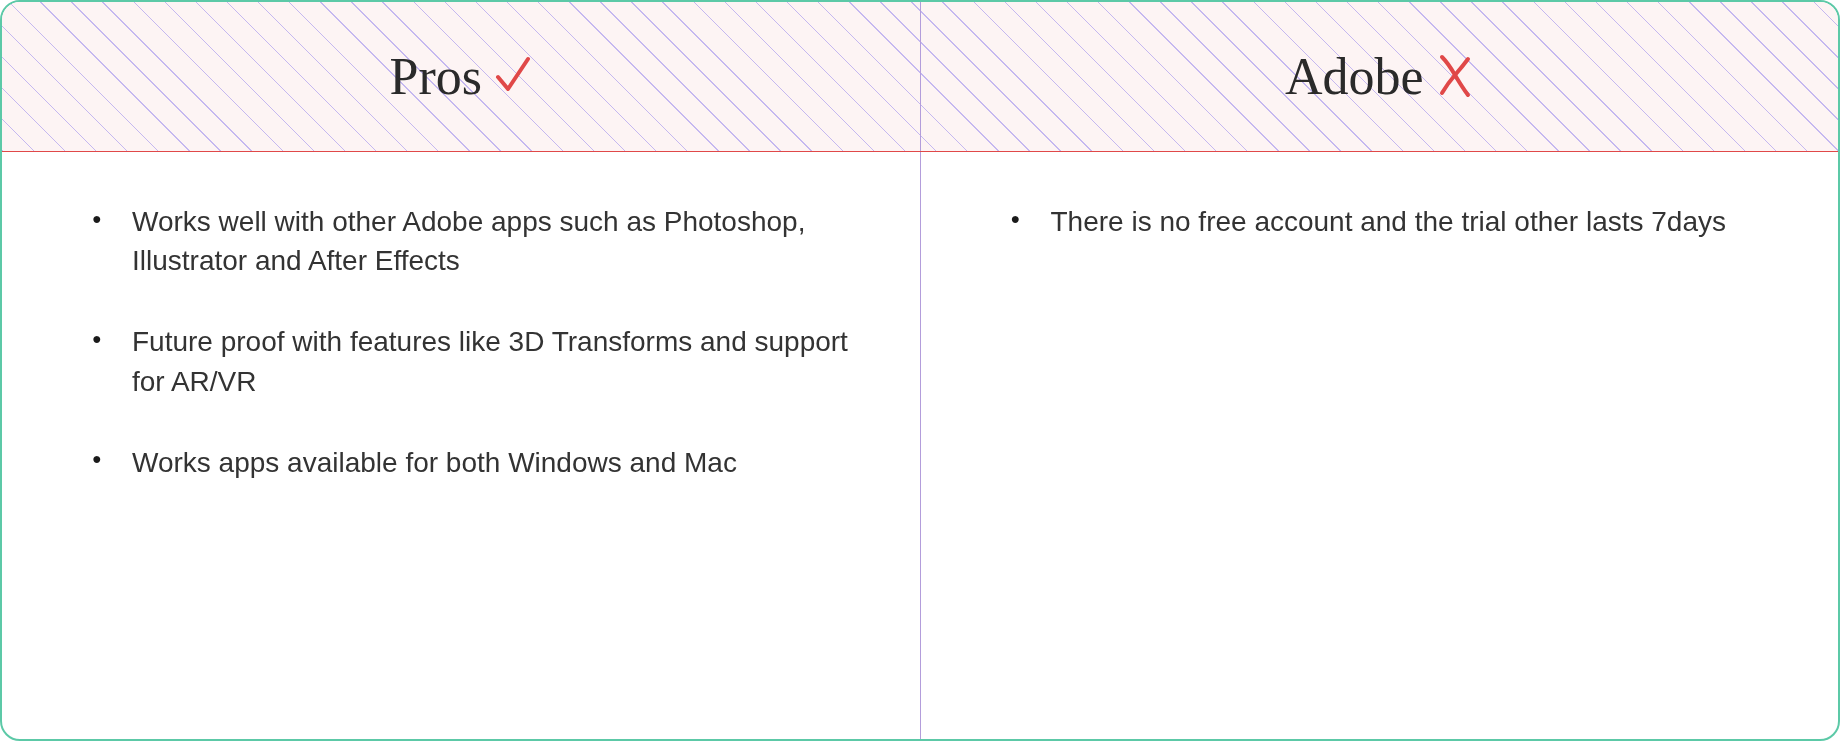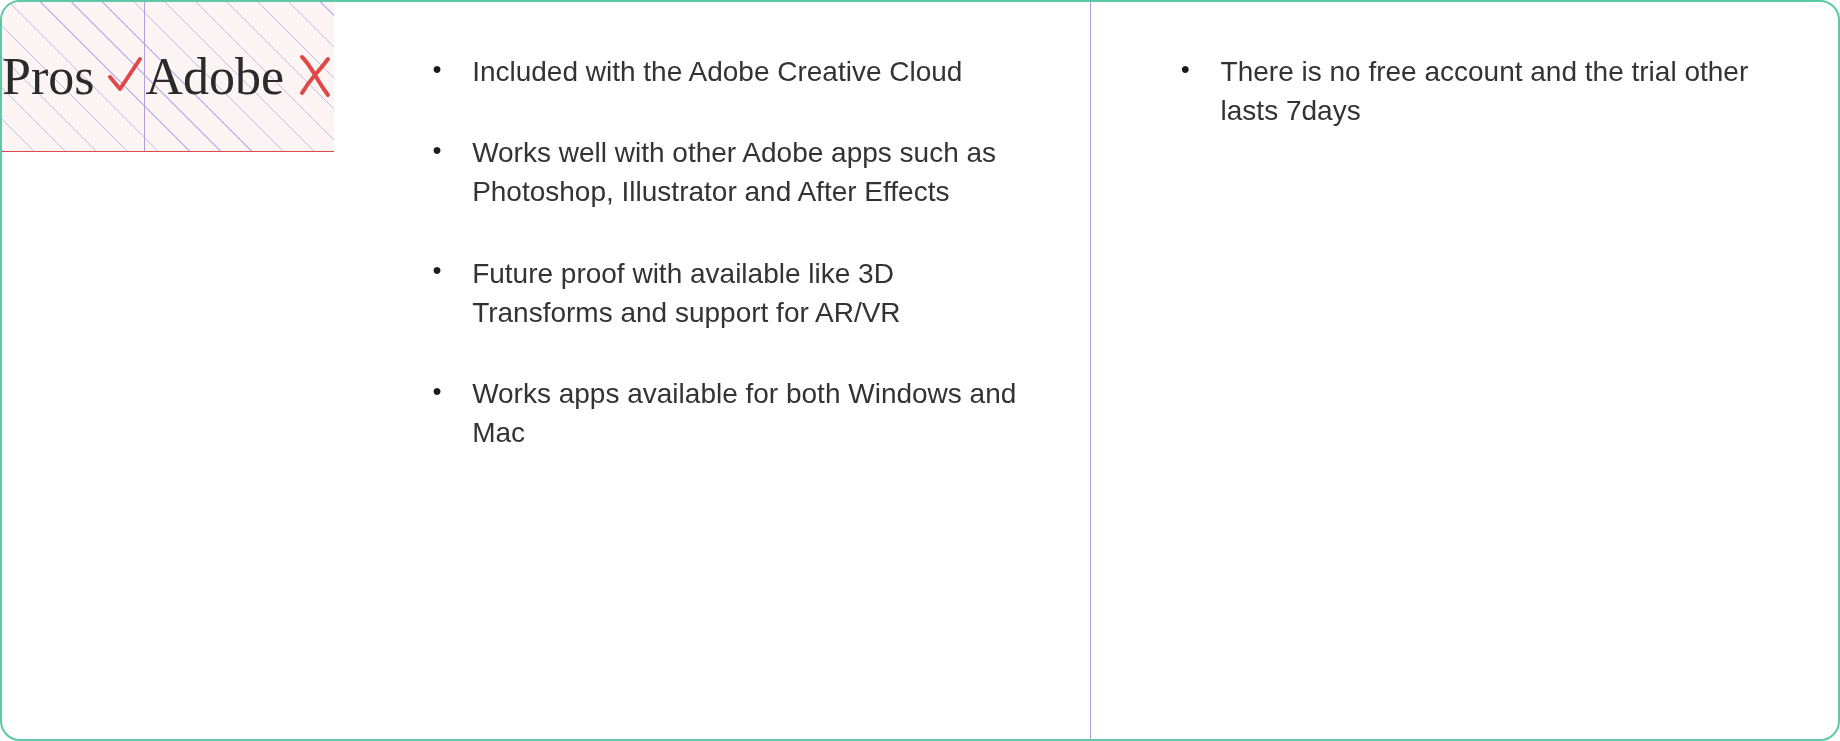--- a/index.html
+++ b/index.html
@@ -12,22 +12,21 @@
       background: #ffffff;
       padding: 0;
     }
     .comparison-table {
       width: 1840px;
       height: 741px;
       border: 2px solid #5cc9a7;
       border-radius: 20px;
       overflow: hidden;
       display: flex;
-      flex-direction: row;
-      gap: 8px;
+      flex-direction: column;
     }
     .headers {
       display: flex;
       height: 150px;
       background-color: #fdf4f4;
       background-image: repeating-linear-gradient(
         45deg,
         #c5b8f0 0px,
         #c5b8f0 1px,
         transparent 1px,
@@ -109,23 +108,22 @@
         <svg class="x-icon" viewBox="0 0 38 48" fill="none">
           <path d="M6 6 Q12 12 19 24 Q26 36 32 44" stroke="#e04848" stroke-width="4" stroke-linecap="round" fill="none"></path>
           <path d="M32 8 Q26 16 19 24 Q12 32 6 42" stroke="#e04848" stroke-width="4" stroke-linecap="round" fill="none"></path>
         </svg>
       </span>
     </div>
   </div>
   <div class="content">
     <div class="content-cell">
       <ul class="items-list">
-        <li>Included with the Adobe Creative Cloud</li>
         <li>Works well with other Adobe apps such as Photoshop, Illustrator and After Effects</li>
-        <li>Future proof with available like 3D Transforms and support for AR/VR</li>
+        <li>Future proof with features like 3D Transforms and support for AR/VR</li>
         <li>Works apps available for both Windows and Mac</li>
       </ul>
     </div>
     <div class="content-cell">
       <ul class="items-list">
         <li>There is no free account and the trial other lasts 7days</li>
       </ul>
     </div>
   </div>
 </div>

